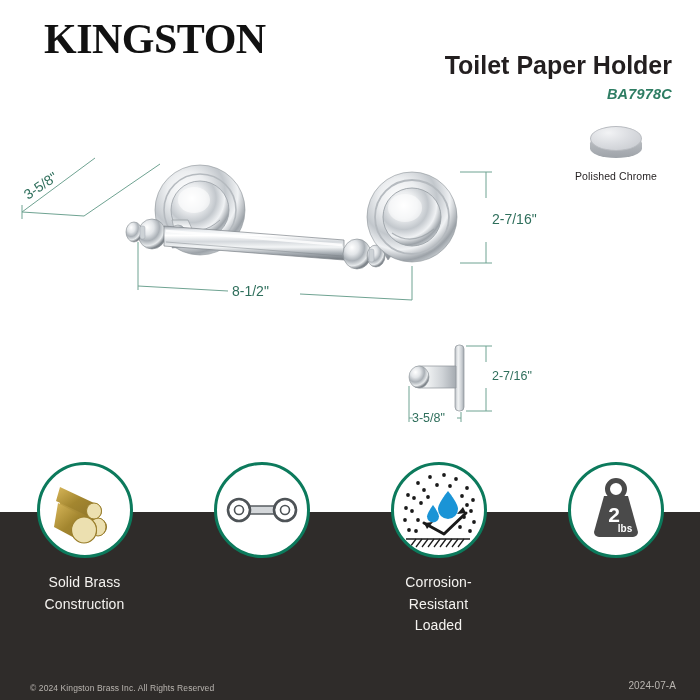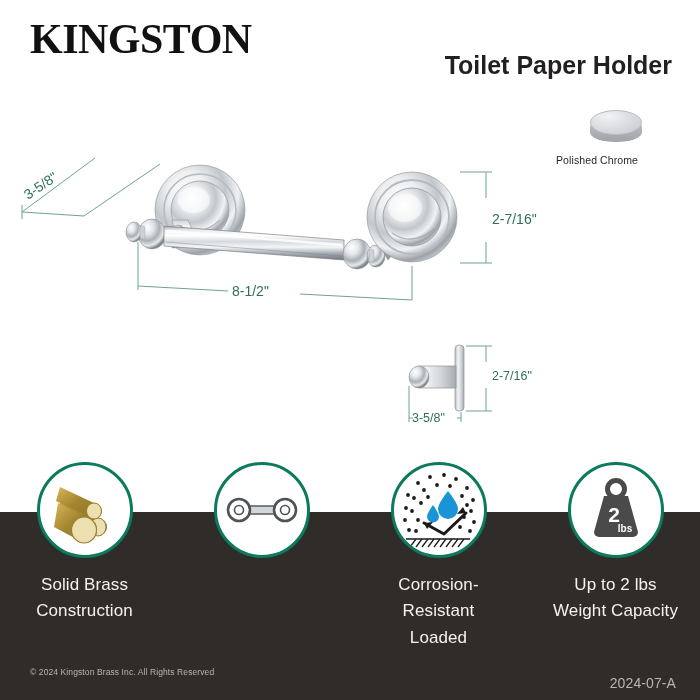--- a/index.html
+++ b/index.html
@@ -28,21 +28,21 @@
     left: 0;
     top: 512px;
     width: 700px;
     height: 188px;
     background: #2f2c2a;
   }
 
   
   .brand {
     position: absolute;
-    left: 30px;
+    left: 44px;
     top: 18px;
     width: 300px;
   }
   .brand-name {
     font-family: "Liberation Serif", serif;
     font-weight: bold;
     font-size: 42px;
     letter-spacing: -0.5px;
     color: #111111;
     line-height: 1.02;
@@ -80,22 +80,23 @@
     font-weight: bold;
     color: #2e7d63;
     margin: 6px 0 0 0;
     letter-spacing: 0.2px;
   }
 
   
   .finish-block {
     position: absolute;
     right: 24px;
-    top: 108px;
+    top: 124px;
     width: 120px;
+    text-align: center;
   }
   .swatch-wrap {
     width: 120px;
     height: 42px;
     position: relative;
   }
   .swatch {
     position: absolute;
     left: 50%;
     top: 2px;
@@ -176,57 +177,58 @@
     border: 3px solid #0c7a5c;
     box-sizing: border-box;
     display: flex;
     align-items: center;
     justify-content: center;
     overflow: hidden;
   }
   .feature-label {
     margin-top: 14px;
     color: #f4f2ef;
-    font-size: 17px;
+    font-size: 14px;
     line-height: 1.55;
     text-align: center;
     letter-spacing: 0.1px;
   }
 
   
   .footer-left {
     position: absolute;
     left: 30px;
-    bottom: 23px;
+    bottom: 7px;
     color: #b9b5b0;
     font-size: 8.5px;
     letter-spacing: 0.1px;
   }
   .footer-right {
     position: absolute;
     right: 24px;
     bottom: 9px;
     color: #b9b5b0;
-    font-size: 14px;
+    font-size: 10px;
     letter-spacing: 0.1px;
   }
 </style>
 </head>
 <body>
 
 <div id="page">
 
   <div class="dark-band"></div>
 
   <div class="brand">
     <div class="brand-name">KINGSTON</div>
   </div>
 
   <div class="product-head">
     <div class="product-title">Toilet Paper Holder</div>
+    <div class="product-model">BA7978C</div>
   </div>
 
   <div class="finish-block">
     <div class="swatch-wrap">
       <div class="swatch">
         <div class="swatch-side"></div>
         <div class="swatch-top"></div>
       </div>
     </div>
     <div class="finish-label">Polished Chrome</div>
@@ -474,24 +476,20 @@
 
     <div class="feature">
       <div class="feature-circle">
         <svg width="72" height="72" viewBox="0 0 72 72">
           <circle cx="36" cy="15" r="8.5" fill="none" stroke="#4a4a4a" stroke-width="5"></circle>
           <path d="M 24 22 L 48 22 L 58 58 A 5 5 0 0 1 53 63 L 19 63 A 5 5 0 0 1 14 58 Z" fill="#4a4a4a"></path>
           <text x="34" y="48" text-anchor="middle" font-family="Liberation Sans, sans-serif" font-size="21" font-weight="bold" fill="#ffffff">2</text>
           <text x="45" y="58" text-anchor="middle" font-family="Liberation Sans, sans-serif" font-size="10" font-weight="bold" fill="#ffffff">lbs</text>
         </svg>
       </div>
-      <div class="feature-label">
-        <div>Up to 2 lbs</div>
-        <div>Weight Capacity</div>
-      </div>
     </div>
 
   </div>
 
   <div class="footer-left">© 2024 Kingston Brass Inc. All Rights Reserved</div>
   <div class="footer-right">2024-07-A</div>
 
 </div>
 
 </body></html>

